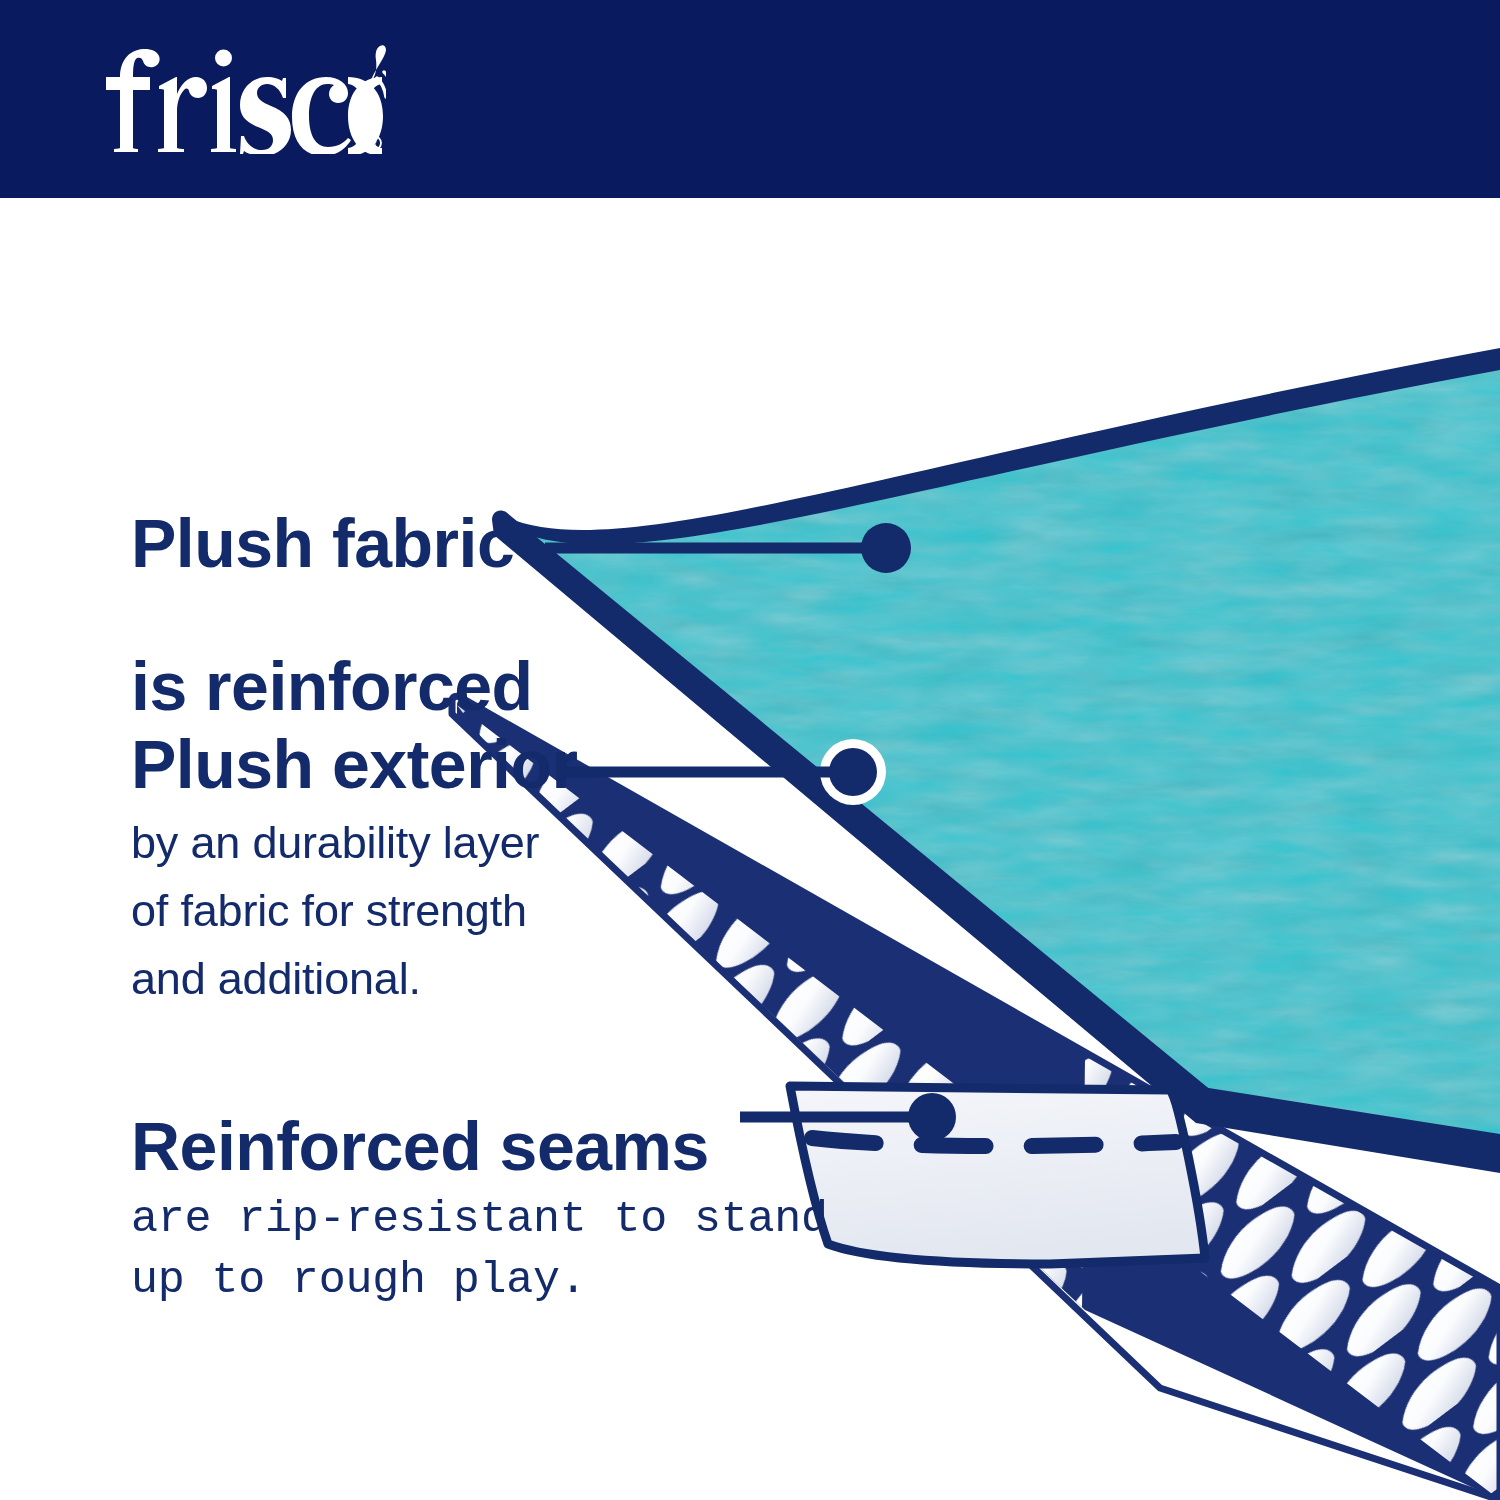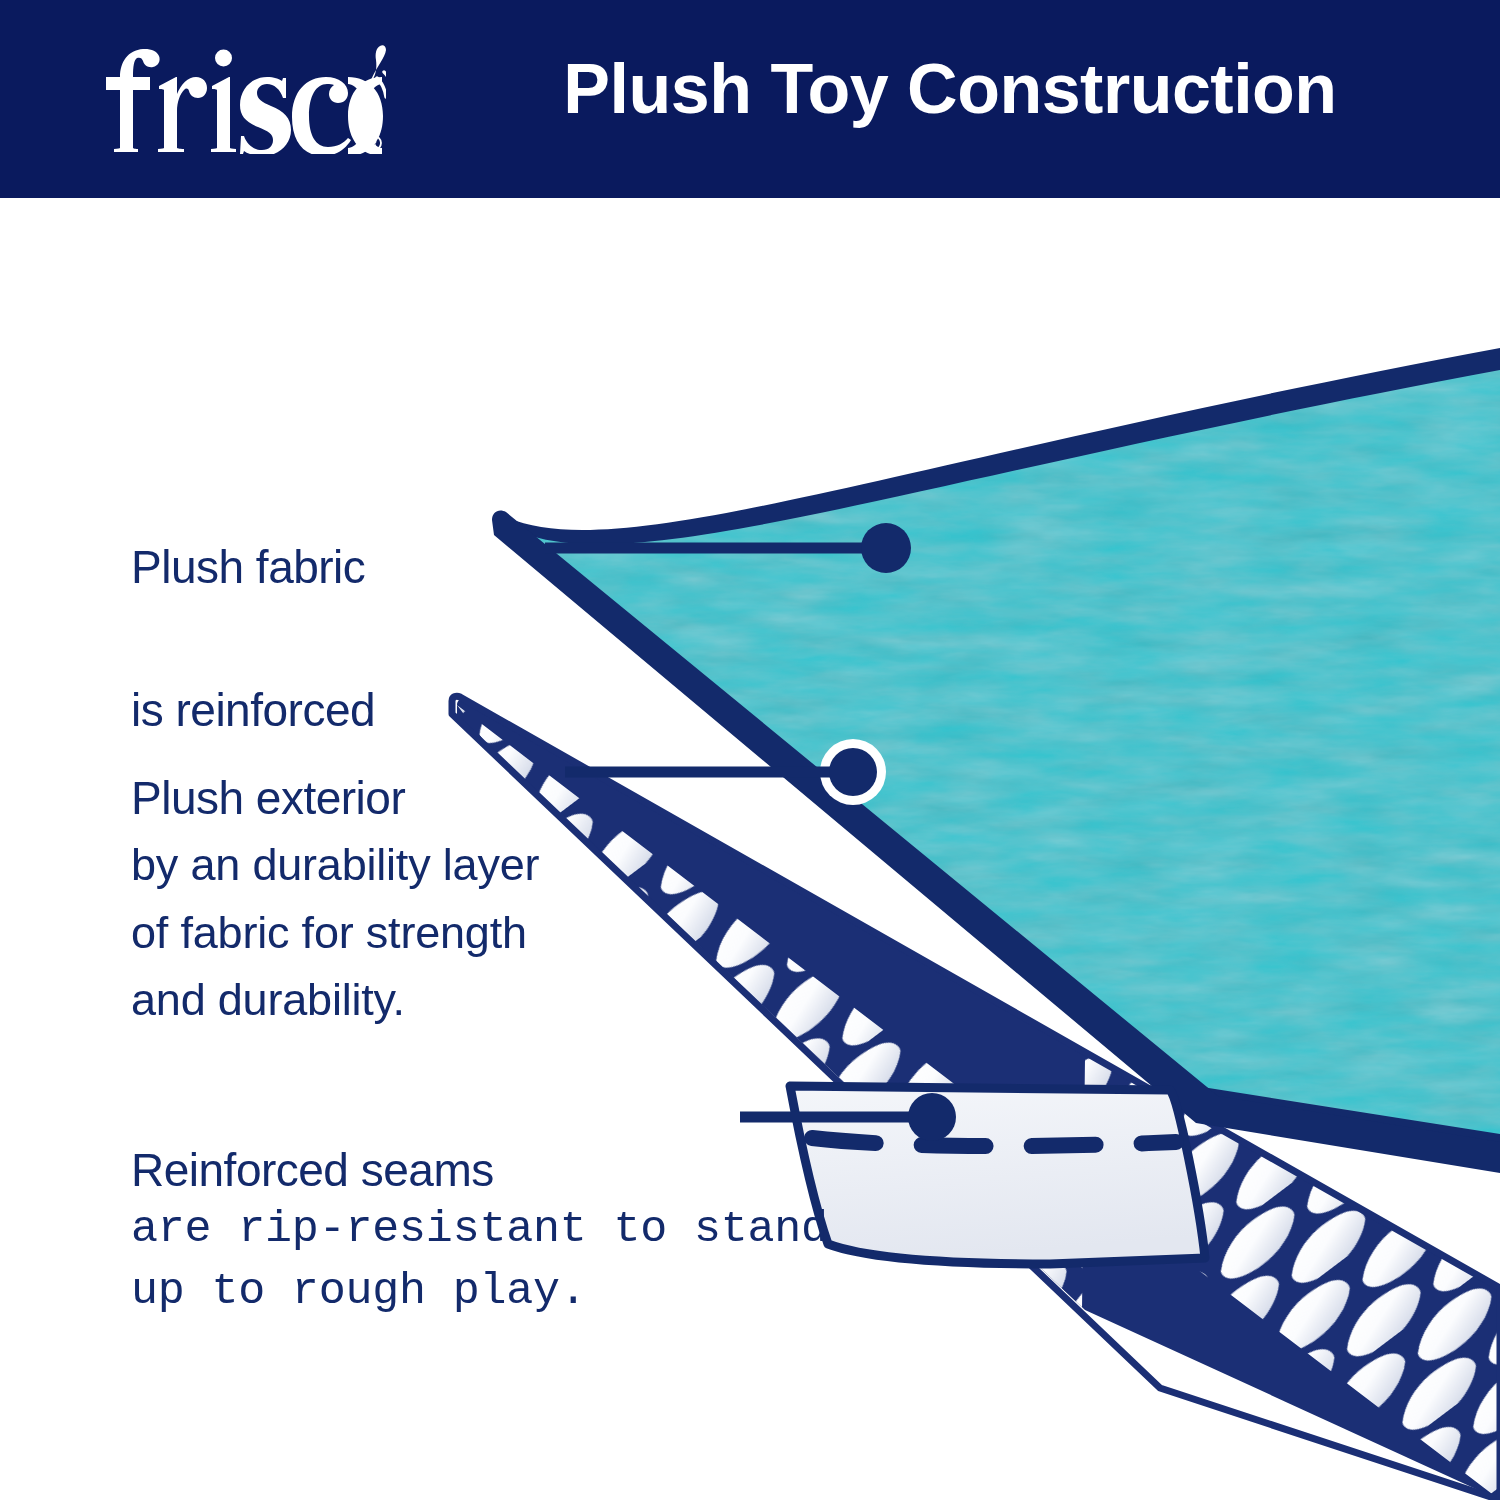--- a/index.html
+++ b/index.html
@@ -59,26 +59,25 @@
     height: 1302px;
   }
   #artwork svg { display: block; }
 
   
   .callout {
     position: absolute;
     color: #132a6b;
   }
   .callout .head {
-    font-size: 46px;
-    font-weight: normal;
+    font-size: 68px;
+    font-weight: bold;
     line-height: 1.14;
     letter-spacing: -0.5px;
     white-space: nowrap;
-    margin-top: 36px;
   }
   .callout .body {
     font-size: 45px;
     font-weight: normal;
     line-height: 1.24;
     letter-spacing: -0.2px;
     white-space: nowrap;
   }
 
   #callout-plush-fabric { left: 131px; top: 505px; }
@@ -117,21 +116,20 @@
           <path d="M298 28 C303 33 306 40 307 47" stroke="#ffffff" stroke-width="3.4" fill="none" stroke-linecap="round"></path>
           <path d="M291 34 C296 39 299 46 300 53" stroke="#ffffff" stroke-width="3.4" fill="none" stroke-linecap="round"></path>
         </g>
         <g>
           <circle cx="288" cy="99" r="7" fill="none" stroke="#ffffff" stroke-width="1.8"></circle>
           <text x="288" y="103" font-family="Liberation Serif, serif" font-size="10" fill="#ffffff" text-anchor="middle">R</text>
         </g>
       </svg>
     </div>
 
-    <div id="header-title">Plush Toy Construction</div>
   </div>
 
   <div id="artwork">
     <svg width="1500" height="1302" viewBox="0 0 1500 1302" xmlns="http://www.w3.org/2000/svg">
       <defs>
 
         <filter id="furTexture" x="-5%" y="-5%" width="110%" height="110%">
           <feTurbulence type="fractalNoise" baseFrequency="0.012 0.055" numOctaves="4" seed="7" result="noise"></feTurbulence>
           <feColorMatrix in="noise" type="saturate" values="0" result="gray"></feColorMatrix>
           <feComponentTransfer in="gray" result="soft">
@@ -261,21 +259,21 @@
 
   <div class="callout" id="callout-plush-fabric">
     <div class="head">Plush fabric</div>
   </div>
 
   <div class="callout" id="callout-plush-exterior">
     <div class="head">is reinforced</div>
     <div class="head">Plush exterior</div>
     <div class="body">by an durability layer</div>
     <div class="body">of fabric for strength</div>
-    <div class="body">and durability.</div>
+    <div class="body">and additional.</div>
   </div>
 
   <div class="callout" id="callout-reinforced-seams">
     <div class="head">Reinforced seams</div>
     <div class="body">are rip-resistant to stand</div>
     <div class="body">up to rough play.</div>
   </div>
 
 </div>
 

